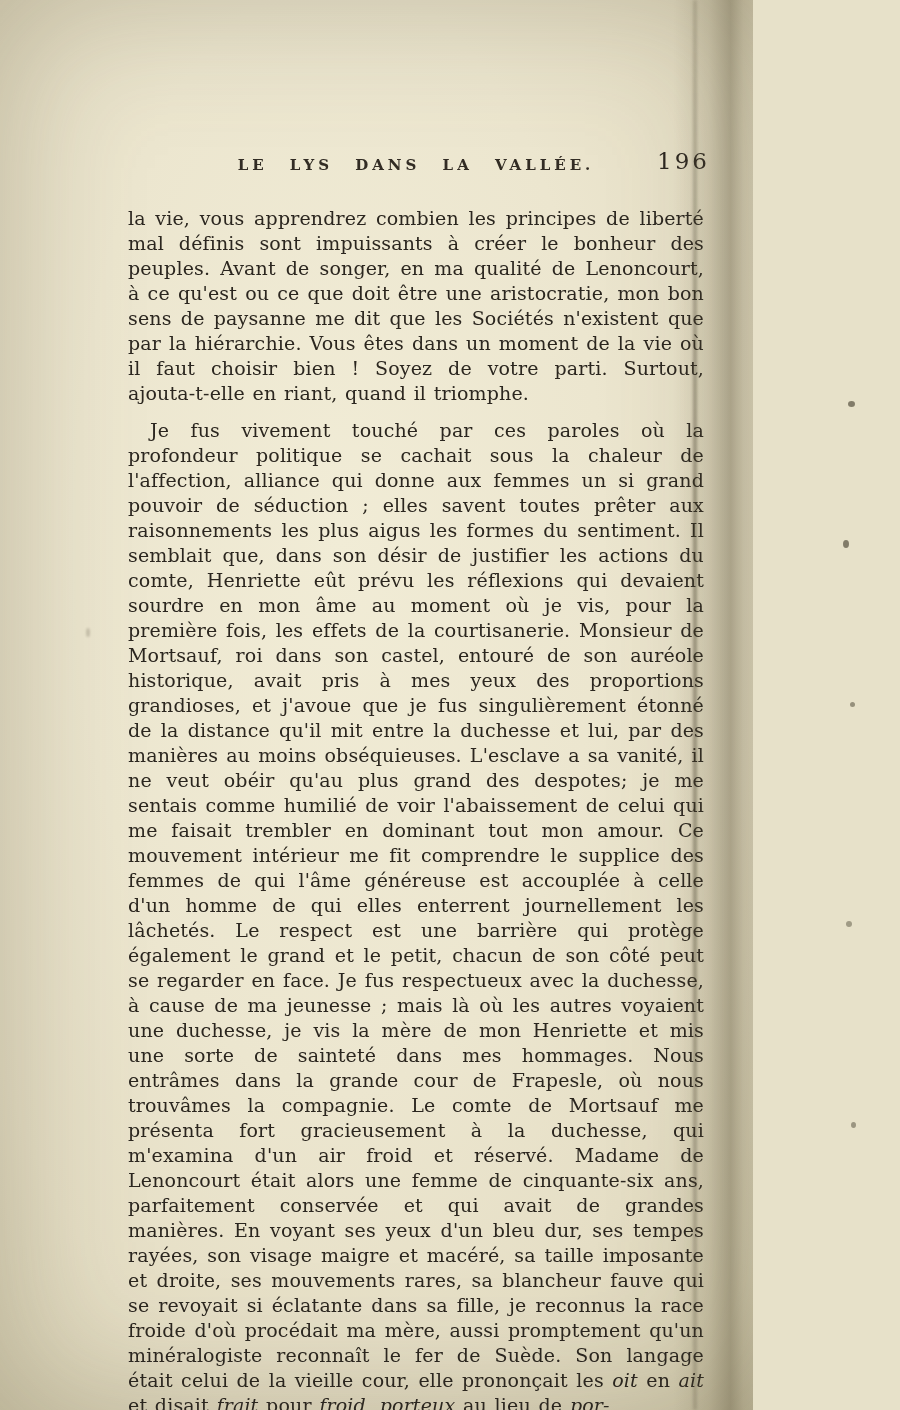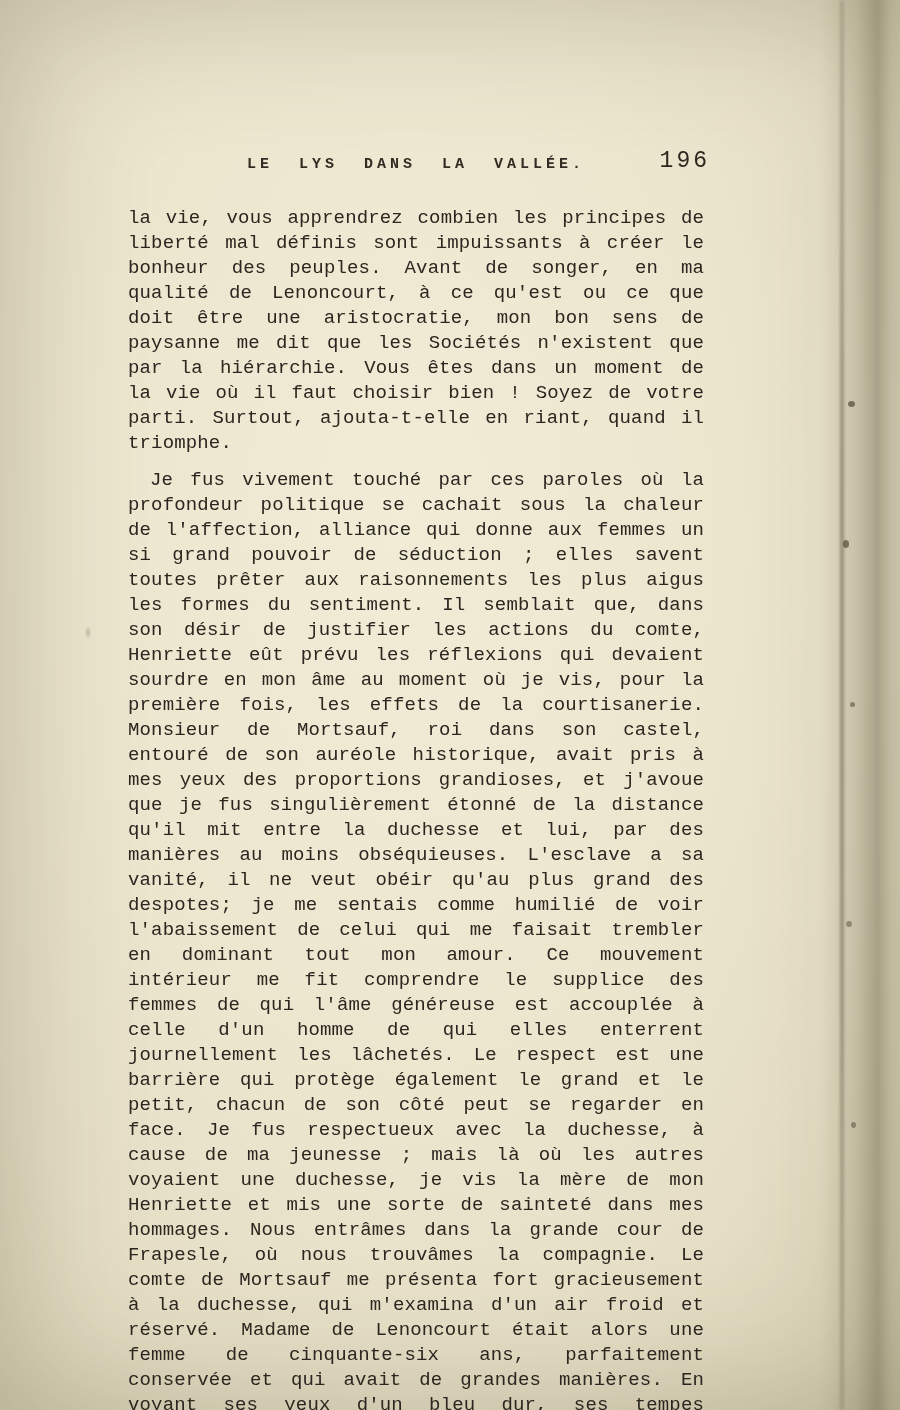--- a/index.html
+++ b/index.html
@@ -8,26 +8,25 @@
   }
   body {
     width: 900px;
     height: 1410px;
     overflow: hidden;
     font-family: "DejaVu Serif", "Liberation Serif", serif;
     background: #e7e1c9;
   }
   .scan {
     position: relative;
-    width: 900px;
+    width: 753px;
     height: 1410px;
     background: radial-gradient(ellipse at 45% 38%,
       #f1ecd6 0%, #ece6cf 45%, #e5dec5 72%, #d9d2b6 92%, #cfc8ab 100%);
     box-shadow: inset 0 0 140px rgba(104, 94, 64, 0.32);
-    font-family: Liberation Mono, monospace;
   }
   
   .edge-right {
     position: absolute;
     top: 0; right: 0;
     width: 80px; height: 100%;
     background: linear-gradient(to right,
       rgba(110,100,70,0.00) 0%,
       rgba(105,95,65,0.16) 45%,
       rgba(86,77,50,0.34) 72%,

